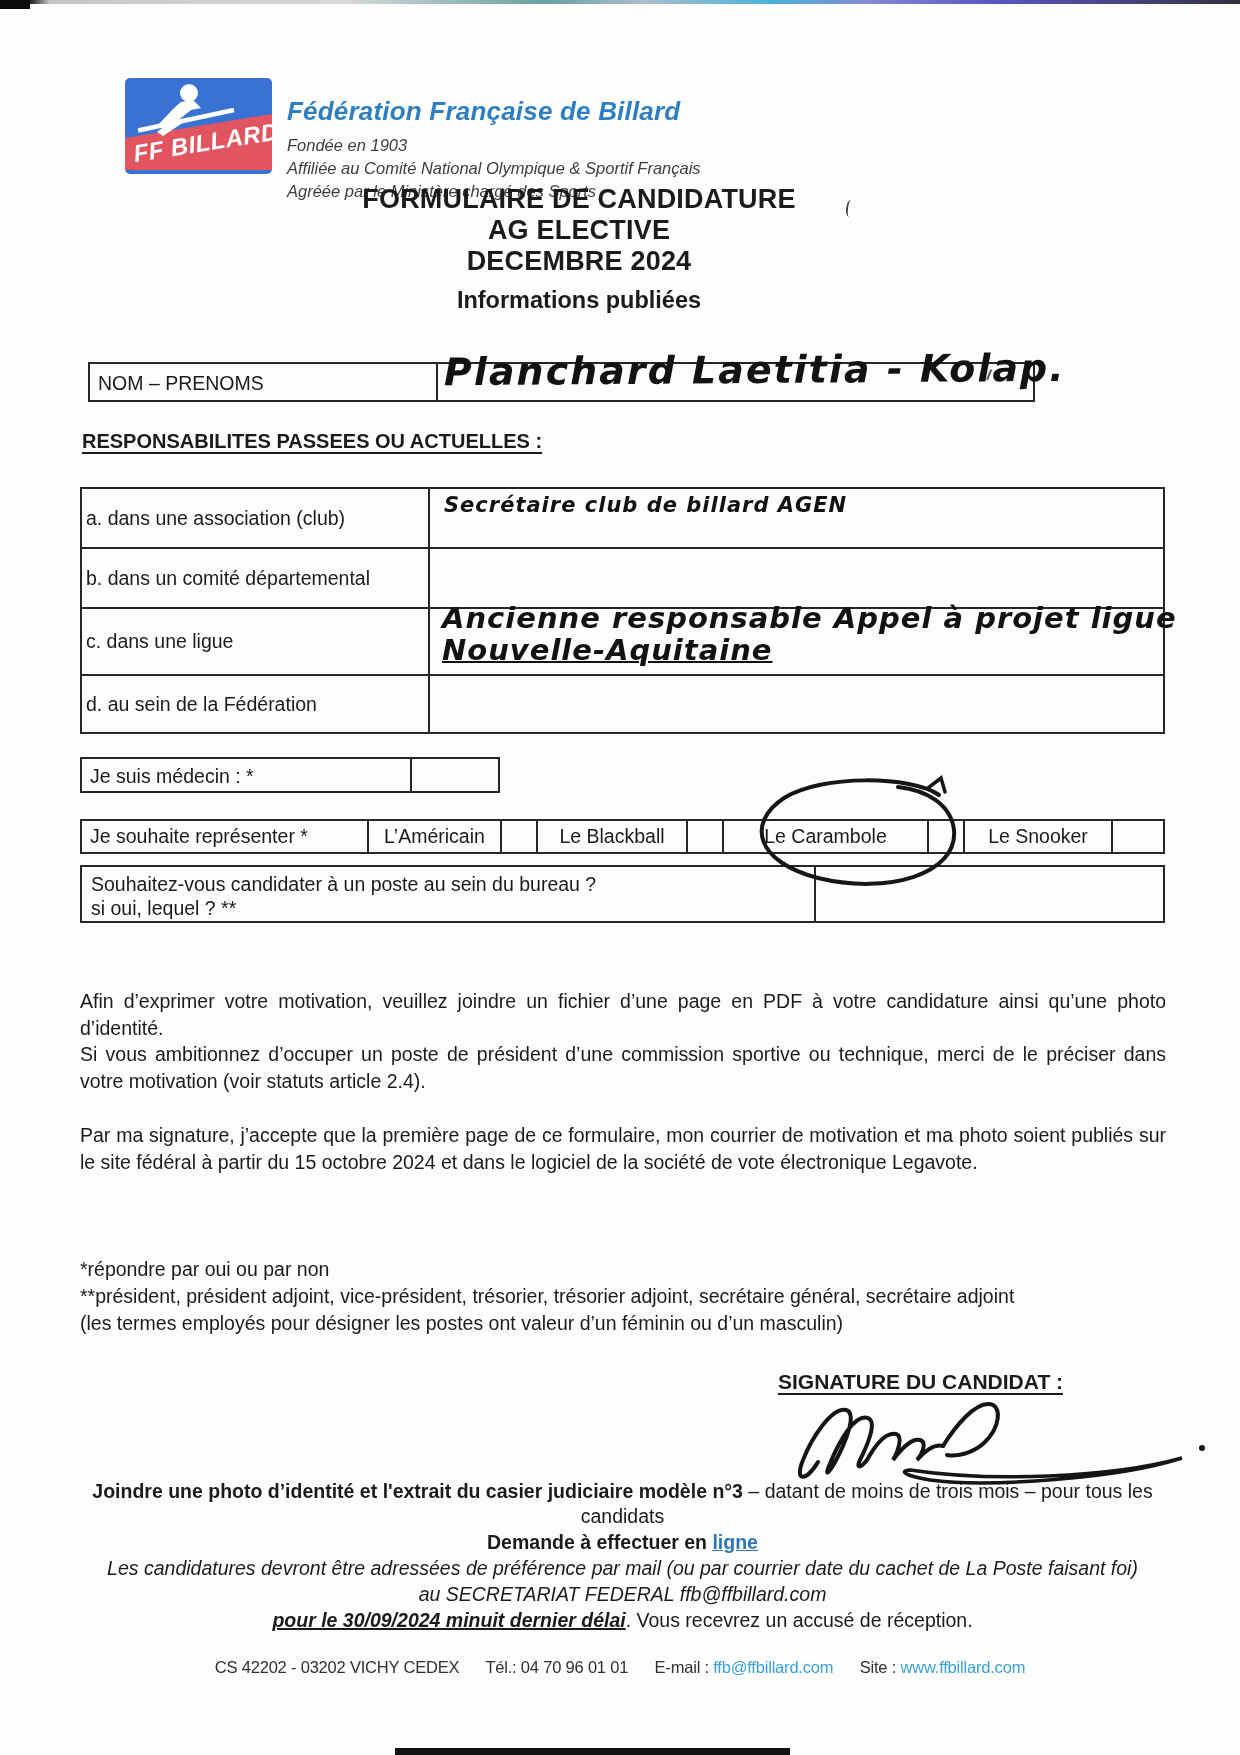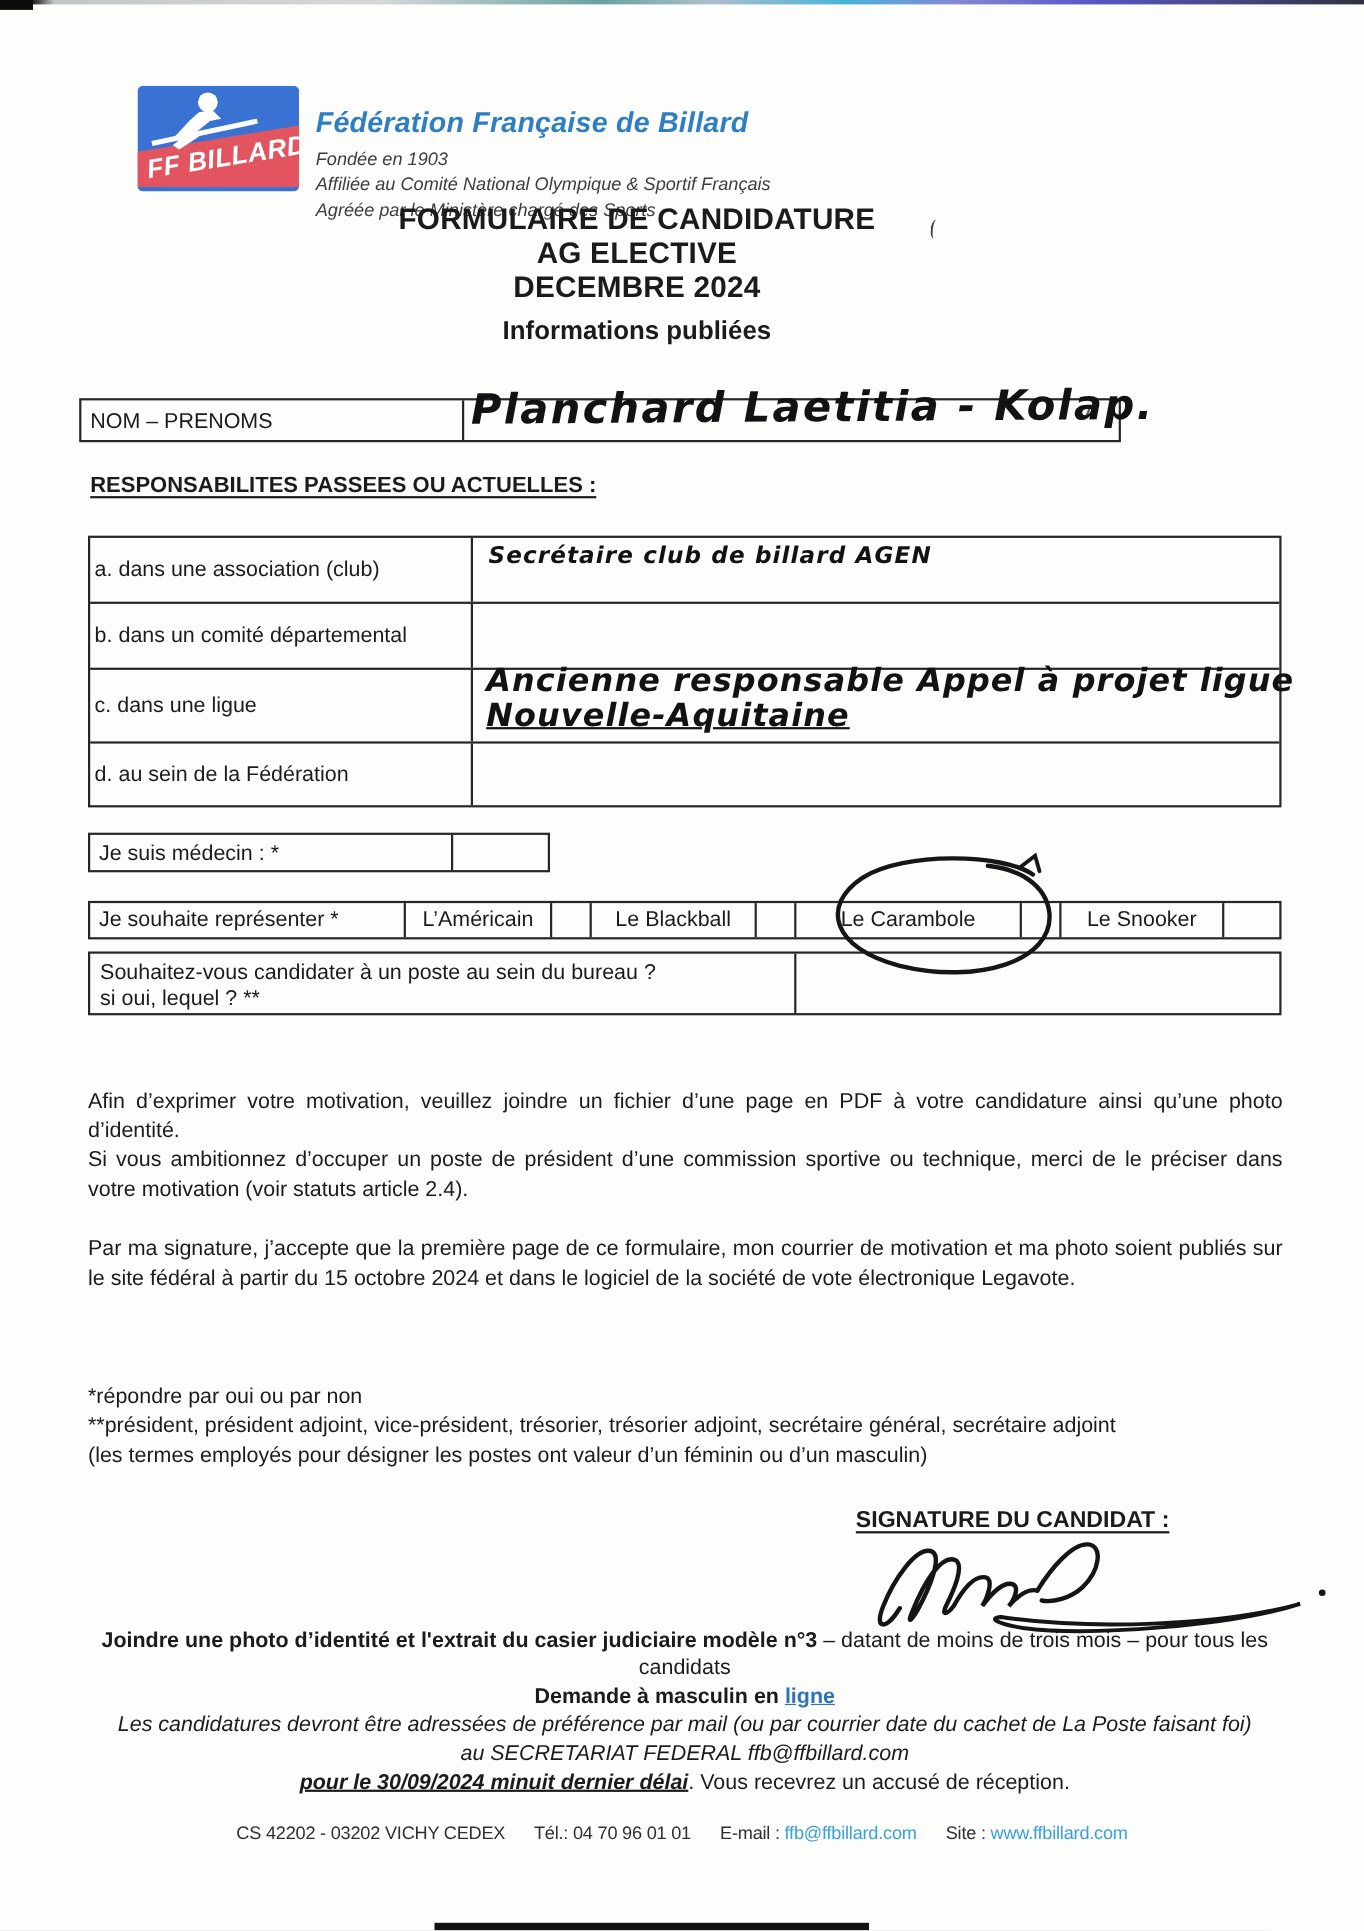--- a/index.html
+++ b/index.html
@@ -26,21 +26,21 @@
 
   
   .title-block { position:absolute; left:0; top:184px; width:1158px; text-align:center; }
   .title-line { font-size:27px; font-weight:bold; line-height:31px; letter-spacing:.2px; }
   .subtitle { margin-top:10px; font-size:23.5px; font-weight:bold; }
 
   
   .frame { position:absolute; box-sizing:border-box; border:2px solid #262626; }
 
   
-  .nom-row { left:72px; top:362px; width:947px; height:40px; display:flex; }
+  .nom-row { left:88px; top:362px; width:947px; height:40px; display:flex; }
   .nom-label { width:348px; box-sizing:border-box; border-right:2px solid #262626; padding:8px 0 0 8px; font-size:19.5px; }
   .nom-value { flex:1; position:relative; }
 
   .hw { font-family: cursive, "DejaVu Sans", sans-serif; font-style:italic; color:#121212; }
   .hw-name { position:absolute; left:6px; top:-16px; font-size:38px; letter-spacing:2px; white-space:nowrap; transform:rotate(-.4deg); font-weight:600; }
 
   
   .resp-heading { position:absolute; left:82px; top:430px; font-size:20px; font-weight:bold;
     text-decoration:underline; text-decoration-thickness:2px; text-underline-offset:4px; }
   .resp-table { left:80px; top:487px; width:1085px; }
@@ -65,21 +65,21 @@
   .rep-cell { box-sizing:border-box; border-left:2px solid #262626; display:flex; align-items:center;
     justify-content:center; font-size:19.5px; white-space:nowrap; }
   .rep-cell.first { border-left:none; justify-content:flex-start; padding-left:8px; }
   .w-label{width:285px;} .w-am{width:133px;} .w-e1{width:36px;} .w-bb{width:150px;}
   .w-e2{width:36px;} .w-ca{width:205px;} .w-e3{width:36px;} .w-sn{width:148px;} .w-e4{flex:1;}
 
   .caram-circle { position:absolute; left:742px; top:770px; z-index:5; }
 
   
   .bureau-row { left:80px; top:865px; width:1085px; height:58px; display:flex; }
-  .bureau-label { width:642px; box-sizing:border-box; border-right:2px solid #262626; padding:5px 0 0 9px;
+  .bureau-label { width:734px; box-sizing:border-box; border-right:2px solid #262626; padding:5px 0 0 9px;
     font-size:19.5px; line-height:24px; }
   .bureau-answer { flex:1; }
 
   
   .para { position:absolute; left:80px; width:1086px; font-size:19.5px; line-height:26.5px; text-align:justify; }
   .p1 { top:988px; } .p2 { top:1122px; }
   .footnotes { position:absolute; left:80px; top:1256px; width:1086px; font-size:19.5px; line-height:27px; }
 
   
   .sig-heading { position:absolute; left:778px; top:1370px; font-size:21px; font-weight:bold;
@@ -219,21 +219,21 @@
     <path d="M155,54 C168,33 187,11 201,12 C215,13 212,36 196,51 C185,61 169,65 159,63" fill="none" stroke="#151515" stroke-width="4" stroke-linecap="round"></path>
     <path d="M122,78 C202,90 322,86 394,66 C332,86 202,96 142,88 C118,84 110,79 122,78 Z" fill="none" stroke="#151515" stroke-width="3.5" stroke-linecap="round"></path>
     <circle cx="414" cy="56" r="3" fill="#151515"></circle>
   </svg>
 
   <div class="footer-block">
     <div class="footer-line">
       <b>Joindre une photo d’identité et l'extrait du casier judiciaire modèle n°3</b><span> – datant de moins de trois mois – pour tous les candidats</span>
     </div>
     <div class="footer-line">
-      <b>Demande à masculin en </b><span class="link">ligne</span>
+      <b>Demande à effectuer en </b><span class="link">ligne</span>
     </div>
     <div class="footer-line it">Les candidatures devront être adressées de préférence par mail (ou par courrier date du cachet de La Poste faisant foi)</div>
     <div class="footer-line it">au SECRETARIAT FEDERAL ffb@ffbillard.com</div>
     <div class="footer-line">
       <span class="deadline">pour le 30/09/2024 minuit dernier délai</span><span>. Vous recevrez un accusé de réception.</span>
     </div>
   </div>
 
   <div class="contact-line">
     <span>CS 42202 - 03202 VICHY CEDEX</span><span class="contact-sep"></span>

